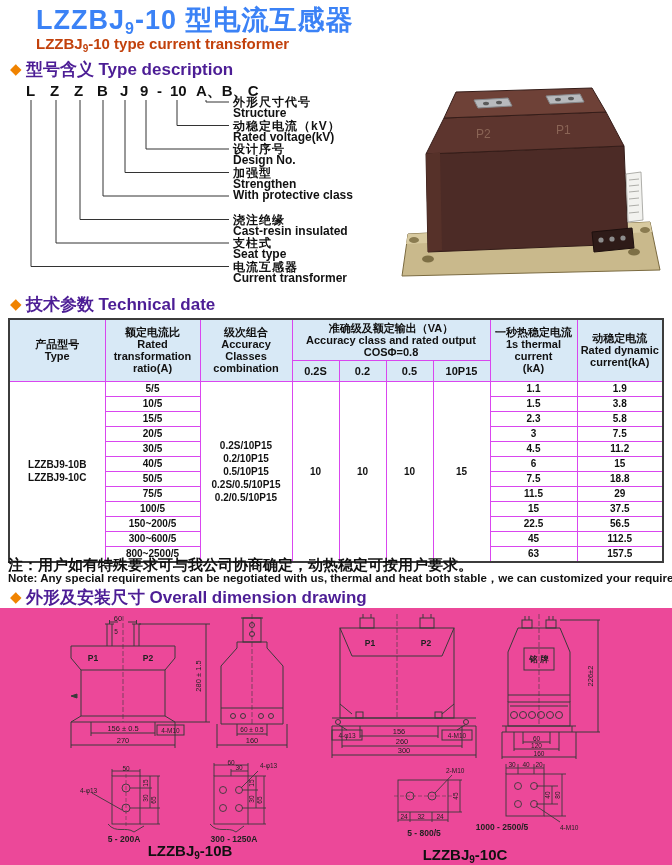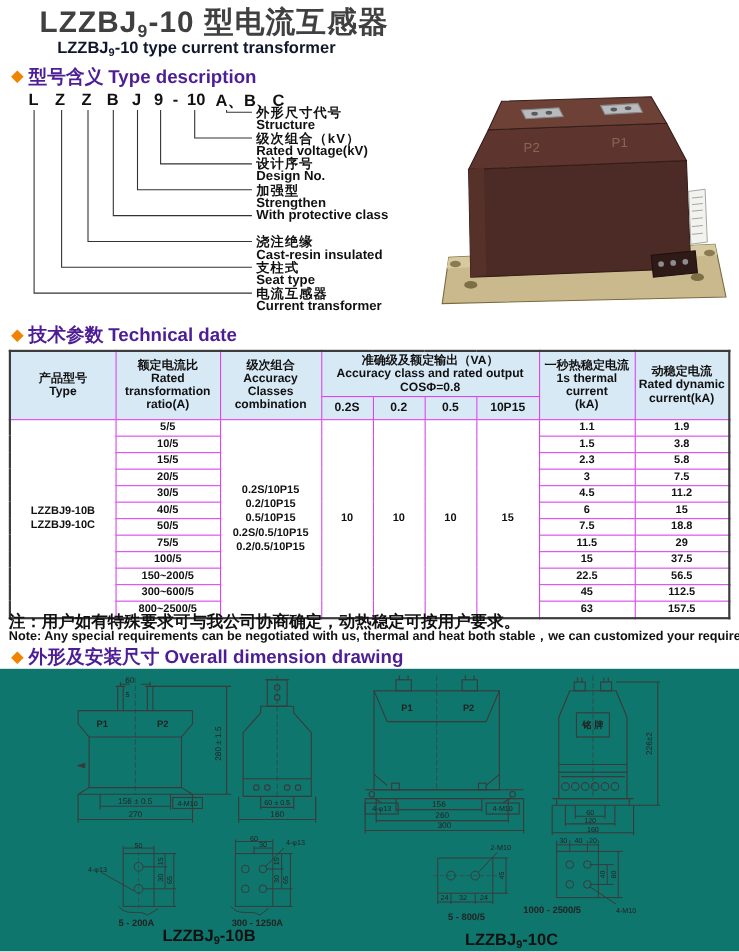--- a/index.html
+++ b/index.html
@@ -1,22 +1,22 @@
 <!DOCTYPE html>
 <html><head>
 <meta charset="utf-8">
 <style>
   html,body{margin:0;padding:0}
   body{width:672px;height:865px;position:relative;background:#fff;
        font-family:"Liberation Sans","DejaVu Sans",sans-serif;color:#111;overflow:hidden}
   .abs{position:absolute}
   
-  .title{position:absolute;left:36px;top:2px;font-size:27px;font-weight:bold;color:#404040;letter-spacing:1px;white-space:nowrap}
+  .title{position:absolute;left:36px;top:2px;font-size:27px;font-weight:bold;color:#3b82f6;letter-spacing:1px;white-space:nowrap}
   .title .sub{font-size:16px;position:relative;top:5px}
-  .subtitle{position:absolute;left:52px;top:35px;font-size:15px;font-weight:bold;color:#0f172a;white-space:nowrap}
+  .subtitle{position:absolute;left:36px;top:35px;font-size:15px;font-weight:bold;color:#c2410c;white-space:nowrap}
   .subtitle .sub{font-size:10px;position:relative;top:3px}
   
   .sec{position:absolute;left:10px;white-space:nowrap}
   .sec .diamond{color:#f08300;font-size:15px;vertical-align:1px}
   .sec .sec-cn,.sec .sec-en{font-size:17px;font-weight:bold;color:#4c1d95}
   
   .letters span{position:absolute;top:0;font-size:15px;font-weight:bold;white-space:nowrap}
   .tlabels{position:absolute;left:233px;top:96px;width:200px}
   .tlabel{position:absolute;left:0;width:200px}
   .tl-cn{font-size:12px;font-weight:bold;line-height:12px;letter-spacing:1px;white-space:nowrap}
@@ -26,21 +26,21 @@
              border:2px solid #3c3c3c;background:#fff}
   table.tech th,table.tech td{border:1px solid #d946ef;text-align:center;vertical-align:middle;
              padding:0;font-weight:bold;white-space:pre-line}
   table.tech th{background:#d8e9f6;font-size:11px;line-height:12px}
   table.tech td{font-size:10px;height:14px;line-height:13px}
   td.model{font-size:11.5px}
   td.combos{line-height:15px}
   .note-cn{position:absolute;left:8px;top:556px;font-size:15px;font-weight:bold;white-space:nowrap}
   .note-en{position:absolute;left:8px;top:571px;font-size:11.5px;font-weight:bold;white-space:nowrap}
   
-  .panel{position:absolute;left:0;top:608px;width:672px;height:257px;background:#0f766e}
+  .panel{position:absolute;left:0;top:608px;width:672px;height:257px;background:#ec4899}
   .panel svg{position:absolute}
   .dimtext{font-size:7.5px;fill:#222}
   .dimtext-sm{font-size:6.5px;fill:#222}
   .cap{font-size:8.5px;font-weight:bold;fill:#222}
   .ptext{font-size:8.5px;font-weight:bold;fill:#222}
   .model-caption{position:absolute;font-size:15px;font-weight:bold;text-align:center;white-space:nowrap}
   .model-caption .sub{font-size:10px;position:relative;top:3px}
 </style>
 </head>
 <body>
@@ -78,21 +78,21 @@
     <path d="M31,0  V166.5 H229"></path>
   </g>
 </svg>
 
 <div class="tlabels">
   <div class="tlabel" style="top:0px">
       <div class="tl-cn">外形尺寸代号</div>
       <div class="tl-en">Structure</div>
     </div>
   <div class="tlabel" style="top:23.5px">
-      <div class="tl-cn">级次组合（kV）</div>
+      <div class="tl-cn">动稳定电流（kV）</div>
       <div class="tl-en">Rated voltage(kV)</div>
     </div>
   <div class="tlabel" style="top:47px">
       <div class="tl-cn">设计序号</div>
       <div class="tl-en">Design No.</div>
     </div>
   <div class="tlabel" style="top:70.5px">
       <div class="tl-cn">加强型</div>
       <div class="tl-en">Strengthen</div>
     </div>

